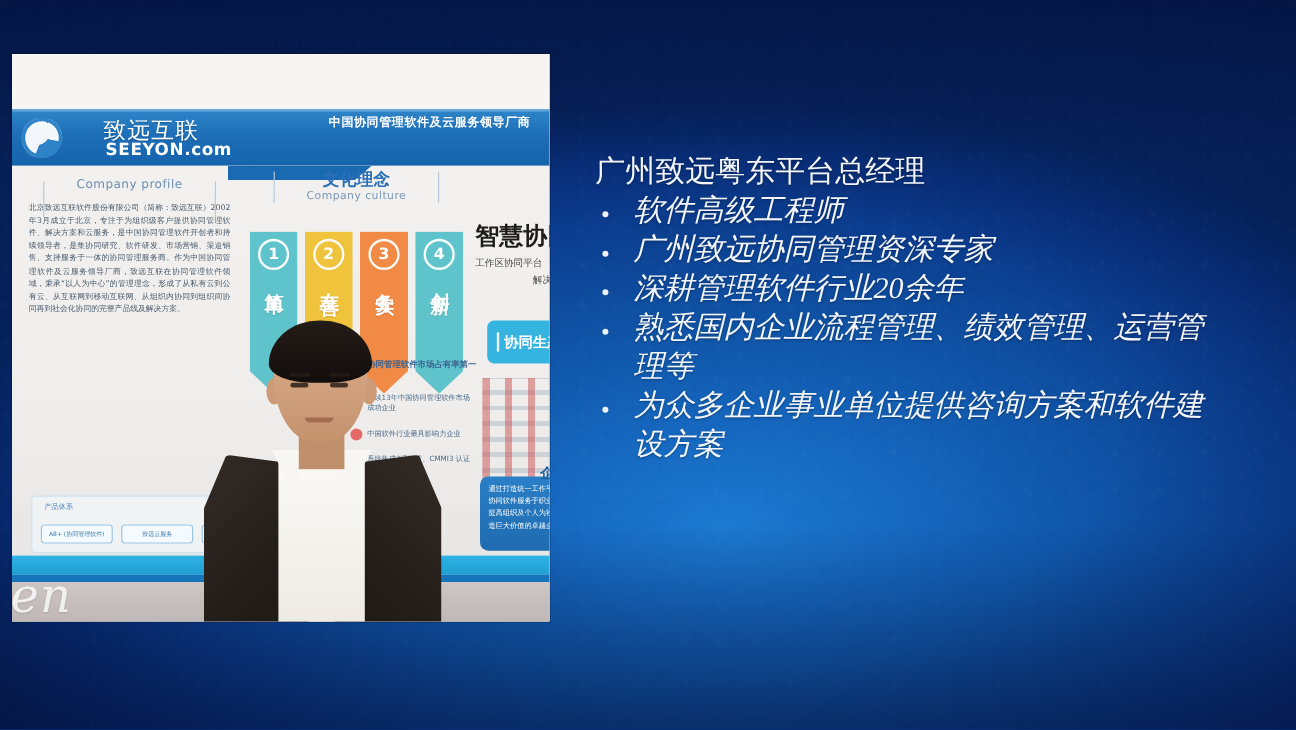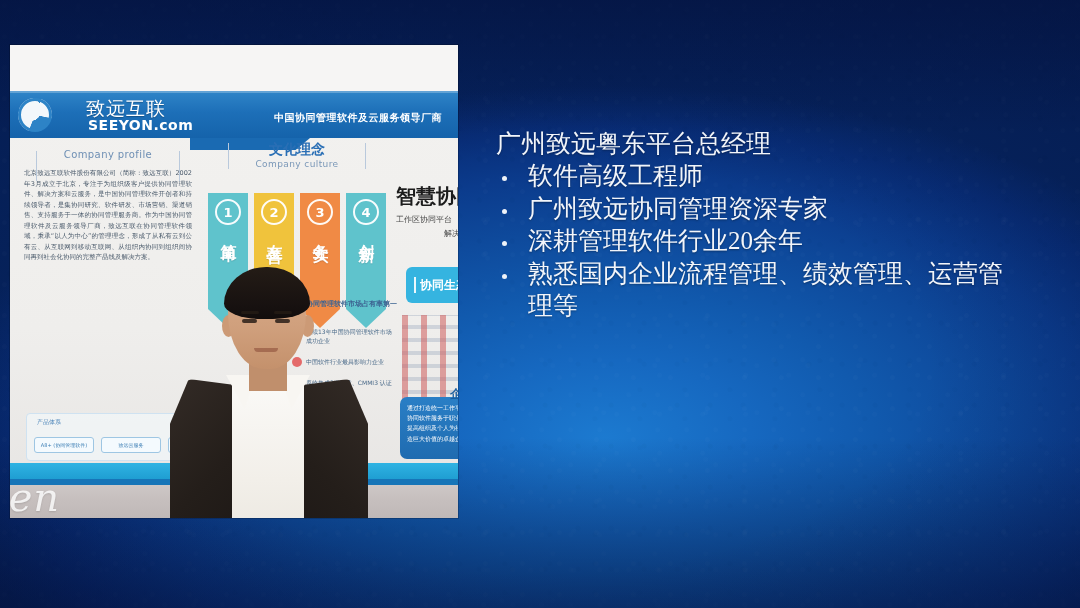--- a/index.html
+++ b/index.html
@@ -121,21 +121,21 @@
     left: 50px; top: 26px;
     color: #ffffff;
     font-size: 14px;
     font-weight: bold;
     letter-spacing: 0.5px;
     font-family: "DejaVu Sans","Liberation Sans",sans-serif;
     margin-left: 28px;
   }
   .hdr-tag {
     position: absolute;
-    right: 16px; top: 20px;
+    right: 16px; top: 4px;
     color: #ffffff;
     font-size: 10px;
     font-weight: bold;
     letter-spacing: .5px;
     font-family: "DejaVu Sans","Liberation Sans",sans-serif;
     white-space: nowrap;
   }
 
   
   .profile {
@@ -466,20 +466,21 @@
     font-size: 25px;
     line-height: 1.28;
     color: #f2f5fa;
     text-shadow: 0 1px 2px rgba(0,0,0,0.35);
     white-space: nowrap;
   }
   ul.bullets {
     list-style: none;
     margin: 0;
     padding: 0;
+    font-style: italic;
   }
   ul.bullets li {
     position: relative;
     padding-left: 32px;
     font-size: 25px;
     line-height: 1.30;
     color: #f2f5fa;
     text-shadow: 0 1px 2px rgba(0,0,0,0.35);
   }
   ul.bullets li:before {
@@ -617,16 +618,17 @@
     </div>
   </div>
 
   <div class="text-col">
     <div class="title-line">广州致远粤东平台总经理</div>
     <ul class="bullets">
       <li>软件高级工程师</li>
       <li>广州致远协同管理资深专家</li>
       <li>深耕管理软件行业20余年</li>
       <li>熟悉国内企业流程管理、绩效管理、运营管理等</li>
+      <li>为众多企业事业单位提供咨询方案和软件建设方案</li>
     </ul>
   </div>
 
 </div>
 
 </body></html>

